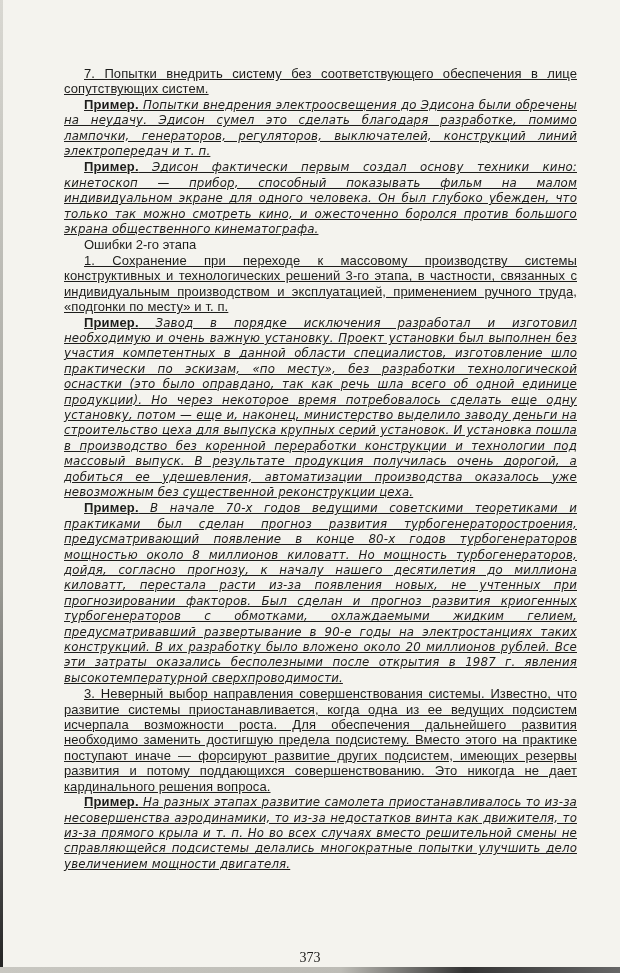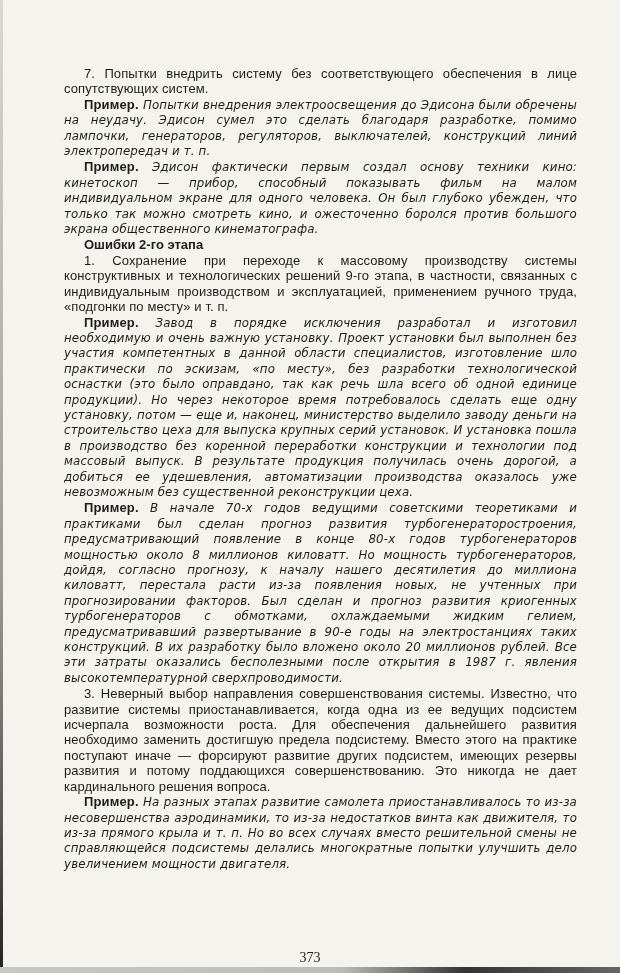--- a/index.html
+++ b/index.html
@@ -18,43 +18,44 @@
     position: absolute; left: 0; right: 0; bottom: 0; height: 6px;
     background: linear-gradient(to right, #c8c7c1 0%, #bdbcb6 55%, #333 75%, #666 100%);
   }
   .page {
     position: absolute; left: 64px; top: 66px; width: 513px;
   }
   p {
     margin: 0; text-align: justify; text-indent: 20px;
     font-size: 13px; line-height: 15.4px;
     letter-spacing: 0.1px;
+    text-decoration: underline;
   }
   p.ex { font-style: italic; font-family: "DejaVu Sans", sans-serif; font-size: 11.8px; letter-spacing: 0.15px; }
   p .lead { font-style: normal; font-weight: bold; font-family: "Liberation Sans", sans-serif; font-size: 13px; margin-top: 16px; }
   h3 {
-    margin: 0; font-size: 13px; font-weight: bold; line-height: 15.4px;
+    margin: 0; font-size: 13px; font-weight: normal; line-height: 15.4px;
     text-indent: 20px;
   }
   .page-number {
     position: absolute; top: 950px; left: 0; width: 620px; text-align: center;
     font-family: "Liberation Serif", serif; font-size: 14px; line-height: 15px;
   }
 </style>
 </head>
 <body>
 
 <div class="scan-edge-left"></div>
 
 <div class="page">
   <p>7. Попытки внедрить систему без соответствующего обеспечения в лице сопутствующих систем.</p>
   <p class="ex"><span class="lead">Пример.</span> <span>Попытки внедрения электроосвещения до Эдисона были обречены на неудачу. Эдисон сумел это сделать благодаря разработке, помимо лампочки, генераторов, регуляторов, выключателей, конструкций линий электропередач и т. п.</span></p>
   <p class="ex"><span class="lead">Пример.</span> <span>Эдисон фактически первым создал основу техники кино: кинетоскоп — прибор, способный показывать фильм на малом индивидуальном экране для одного человека. Он был глубоко убежден, что только так можно смотреть кино, и ожесточенно боролся против большого экрана общественного кинематографа.</span></p>
   <h3>Ошибки 2-го этапа</h3>
-  <p>1. Сохранение при переходе к массовому производству системы конструктивных и технологических решений 9-го этапа, в частности, связанных с индивидуальным производством и эксплуатацией, применением ручного труда, «подгонки по месту» и т. п.</p>
+  <p>1. Сохранение при переходе к массовому производству системы конструктивных и технологических решений 3-го этапа, в частности, связанных с индивидуальным производством и эксплуатацией, применением ручного труда, «подгонки по месту» и т. п.</p>
   <p class="ex"><span class="lead">Пример.</span> <span>Завод в порядке исключения разработал и изготовил необходимую и очень важную установку. Проект установки был выполнен без участия компетентных в данной области специалистов, изготовление шло практически по эскизам, «по месту», без разработки технологической оснастки (это было оправдано, так как речь шла всего об одной единице продукции). Но через некоторое время потребовалось сделать еще одну установку, потом — еще и, наконец, министерство выделило заводу деньги на строительство цеха для выпуска крупных серий установок. И установка пошла в производство без коренной переработки конструкции и технологии под массовый выпуск. В результате продукция получилась очень дорогой, а добиться ее удешевления, автоматизации производства оказалось уже невозможным без существенной реконструкции цеха.</span></p>
   <p class="ex"><span class="lead">Пример.</span> <span>В начале 70-х годов ведущими советскими теоретиками и практиками был сделан прогноз развития турбогенераторостроения, предусматривающий появление в конце 80-х годов турбогенераторов мощностью около 8 миллионов киловатт. Но мощность турбогенераторов, дойдя, согласно прогнозу, к началу нашего десятилетия до миллиона киловатт, перестала расти из-за появления новых, не учтенных при прогнозировании факторов. Был сделан и прогноз развития криогенных турбогенераторов с обмотками, охлаждаемыми жидким гелием, предусматривавший развертывание в 90-е годы на электростанциях таких конструкций. В их разработку было вложено около 20 миллионов рублей. Все эти затраты оказались бесполезными после открытия в 1987 г. явления высокотемпературной сверхпроводимости.</span></p>
   <p>3. Неверный выбор направления совершенствования системы. Известно, что развитие системы приостанавливается, когда одна из ее ведущих подсистем исчерпала возможности роста. Для обеспечения дальнейшего развития необходимо заменить достигшую предела подсистему. Вместо этого на практике поступают иначе — форсируют развитие других подсистем, имеющих резервы развития и потому поддающихся совершенствованию. Это никогда не дает кардинального решения вопроса.</p>
   <p class="ex"><span class="lead">Пример.</span> <span>На разных этапах развитие самолета приостанавливалось то из-за несовершенства аэродинамики, то из-за недостатков винта как движителя, то из-за прямого крыла и т. п. Но во всех случаях вместо решительной смены не справляющейся подсистемы делались многократные попытки улучшить дело увеличением мощности двигателя.</span></p>
 </div>
 
 <div class="page-number">373</div>
 
 <div class="scan-edge-bottom"></div>
 

